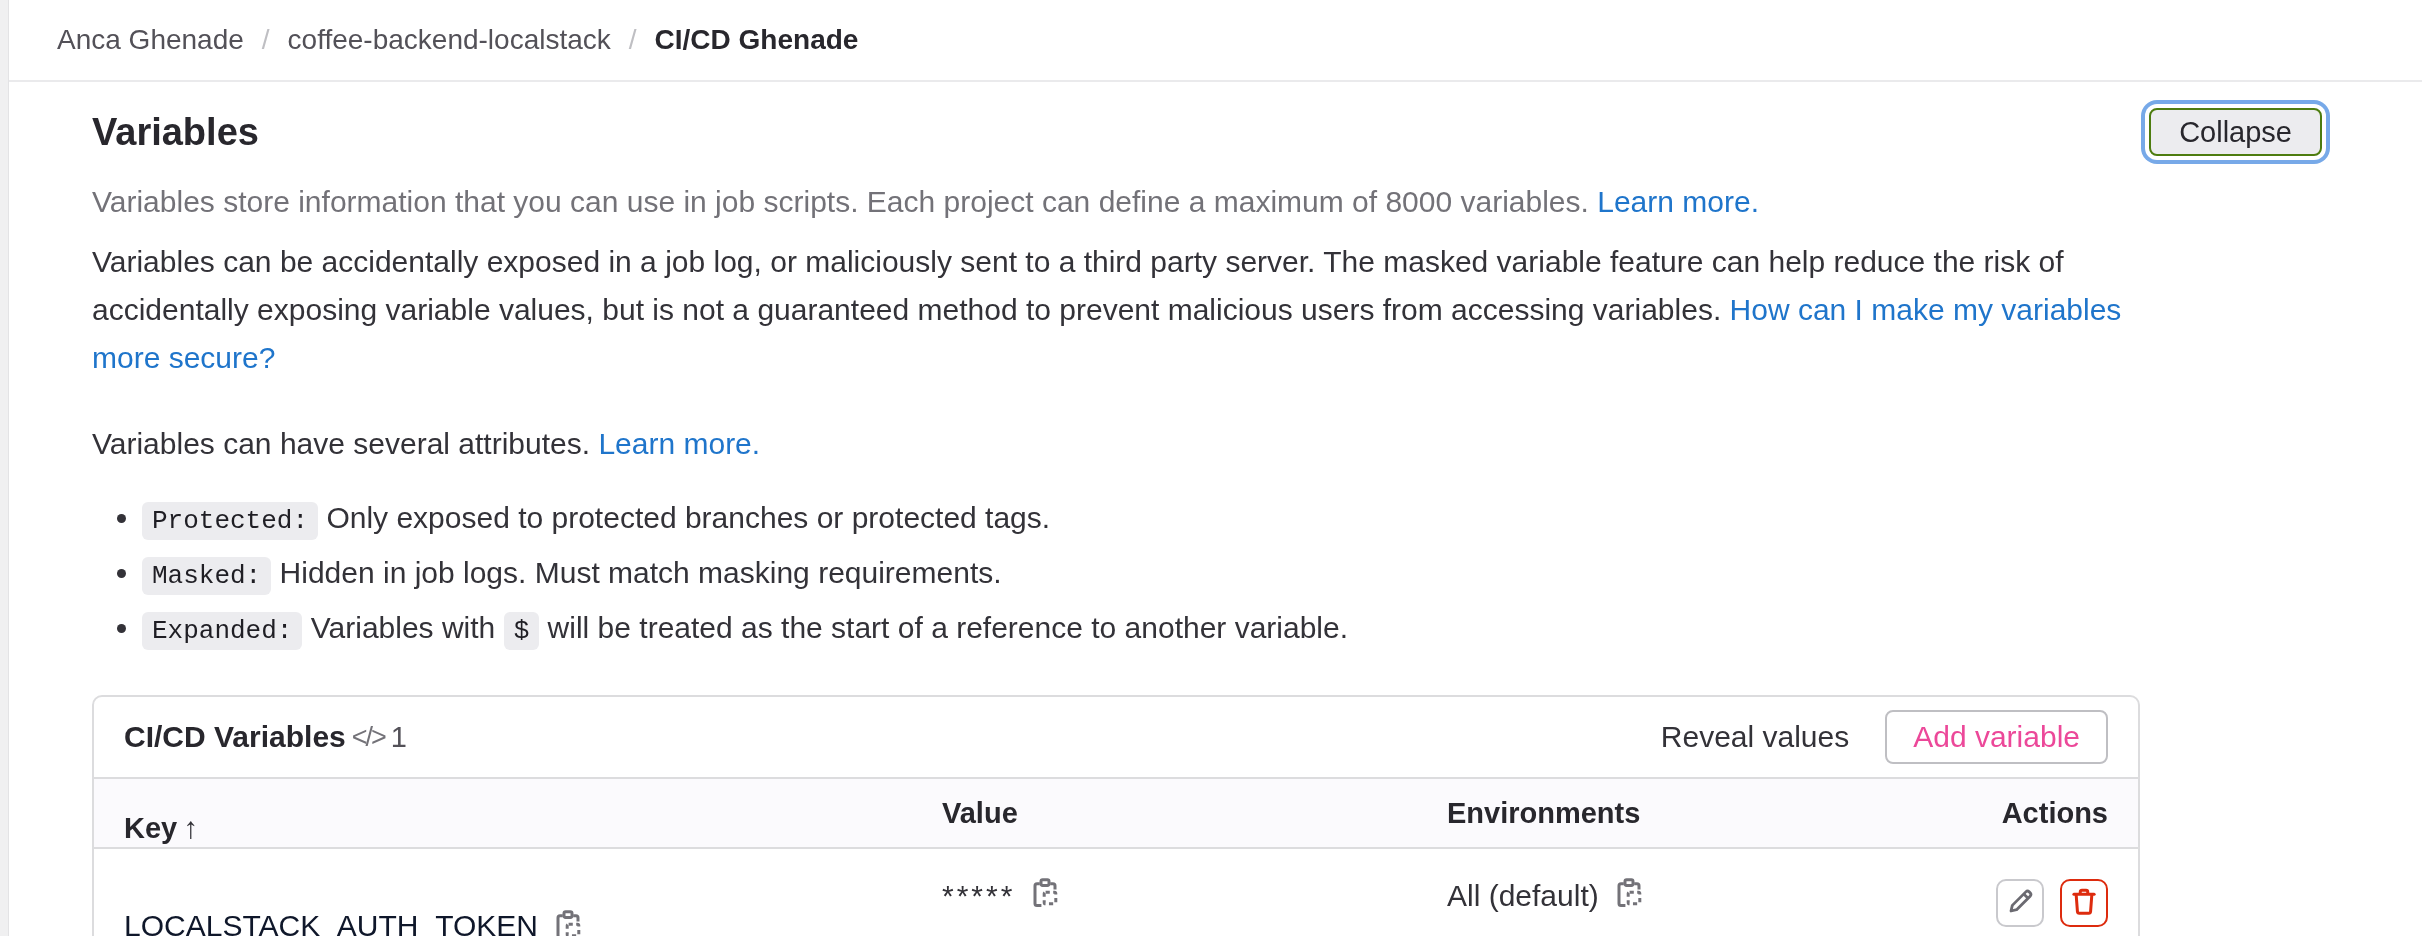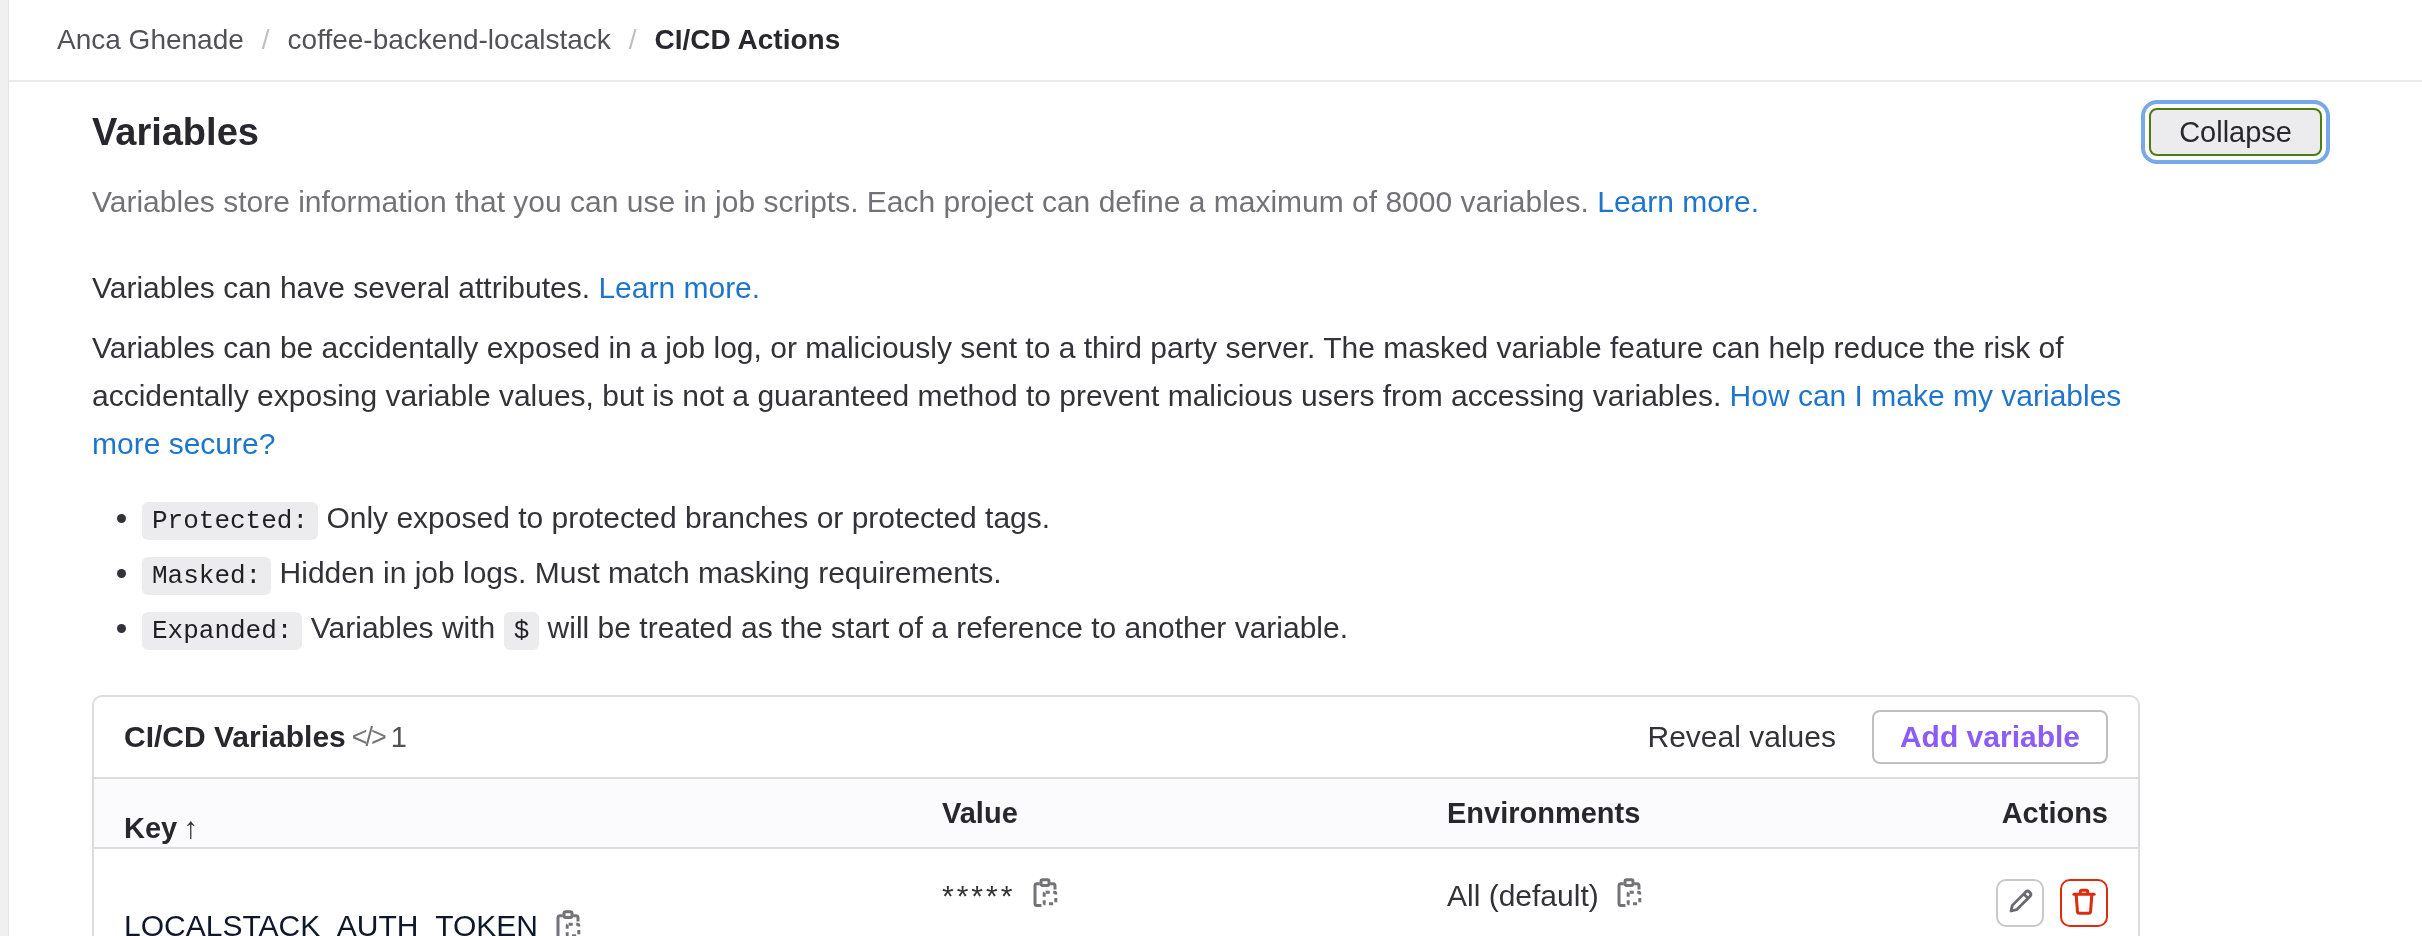--- a/index.html
+++ b/index.html
@@ -62,23 +62,23 @@
   .card-title-group { display: flex; align-items: center; gap: 6px; }
   .card-title-group h2 { margin: 0; font-size: 30px; font-weight: 700; color: #28272d; }
   .code-icon { font-size: 27px; color: #737278; font-weight: 400; letter-spacing: -2px; }
   .var-count { font-size: 29px; color: #535158; }
   .card-actions { display: flex; align-items: center; gap: 36px; }
   .reveal-btn {
     background: none; border: none; padding: 0; cursor: pointer;
     font-family: inherit; font-size: 30px; color: #333238;
   }
   .add-btn {
-    font-family: inherit; font-size: 30px; color: #8b5cf6; cursor: pointer;
+    font-family: inherit; font-size: 30px; color: #ec4899; cursor: pointer;
     height: 54px; padding: 0 26px; background: #fff;
-    border: 2px solid #bfbfc3; border-radius: 8px; font-weight: bold;
+    border: 2px solid #bfbfc3; border-radius: 8px;
   }
 
   .thead {
     display: flex; align-items: center; height: 72px; padding: 0 30px;
     background: #fbfafd; border-top: 2px solid #dcdcde; border-bottom: 2px solid #dcdcde;
     font-size: 29px; font-weight: 700; color: #28272d;
   }
   .col-key { width: 818px; margin-top: 30px; }
   .col-value { width: 505px; }
   .col-env { width: 435px; }
@@ -104,43 +104,43 @@
 </head>
 <body>
 
 <div class="left-strip"></div>
 
 <header class="breadcrumb-bar">
   <a>Anca Ghenade</a>
   <span class="sep">/</span>
   <a>coffee-backend-localstack</a>
   <span class="sep">/</span>
-  <span class="current">CI/CD Actions</span>
+  <span class="current">CI/CD Ghenade</span>
 </header>
 
 <main class="content">
 
   <div class="section-header">
     <h1 class="page-title">Variables</h1>
     <button class="collapse-btn">Collapse</button>
   </div>
 
   <p class="intro muted">
     <span>Variables store information that you can use in job scripts. Each project can define a maximum of 8000 variables.</span>
     <a class="link">Learn more.</a>
   </p>
 
+  <p class="intro dark">
+    <span>Variables can be accidentally exposed in a job log, or maliciously sent to a third party server. The masked variable feature can help reduce the risk of accidentally exposing variable values, but is not a guaranteed method to prevent malicious users from accessing variables.</span>
+    <a class="link">How can I make my variables more secure?</a>
+  </p>
+
   <p class="intro dark attrs">
     <span>Variables can have several attributes.</span>
     <a class="link">Learn more.</a>
-  </p>
-
-  <p class="intro dark">
-    <span>Variables can be accidentally exposed in a job log, or maliciously sent to a third party server. The masked variable feature can help reduce the risk of accidentally exposing variable values, but is not a guaranteed method to prevent malicious users from accessing variables.</span>
-    <a class="link">How can I make my variables more secure?</a>
   </p>
 
   <ul class="attributes">
     <li>
       <code class="gl-code">Protected:</code>
       <span>Only exposed to protected branches or protected tags.</span>
     </li>
     <li>
       <code class="gl-code">Masked:</code>
       <span>Hidden in job logs. Must match masking requirements.</span>

